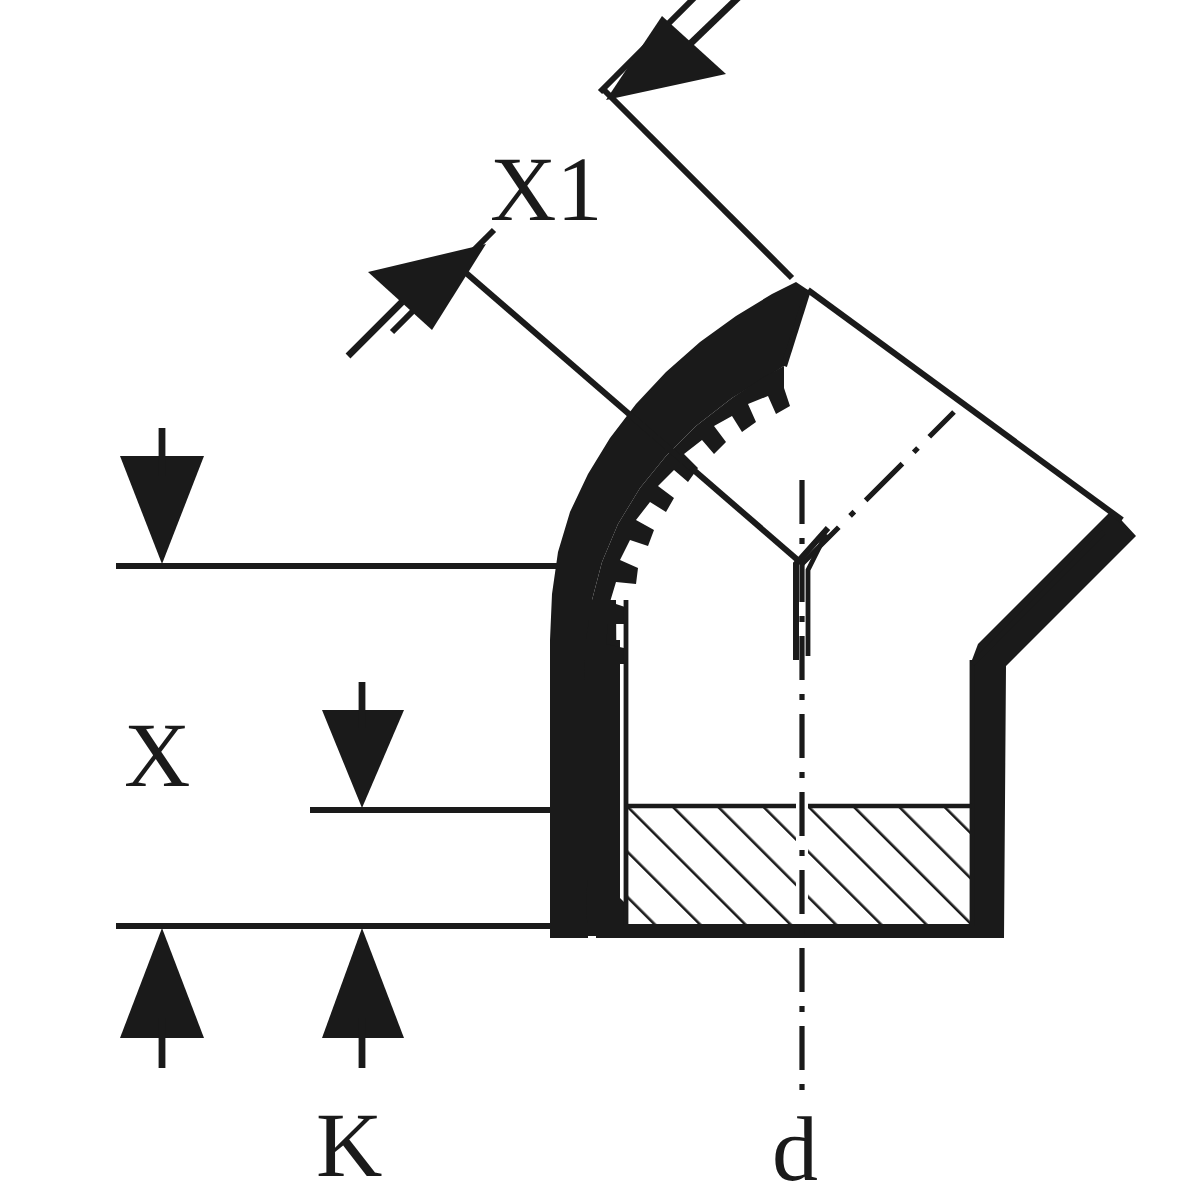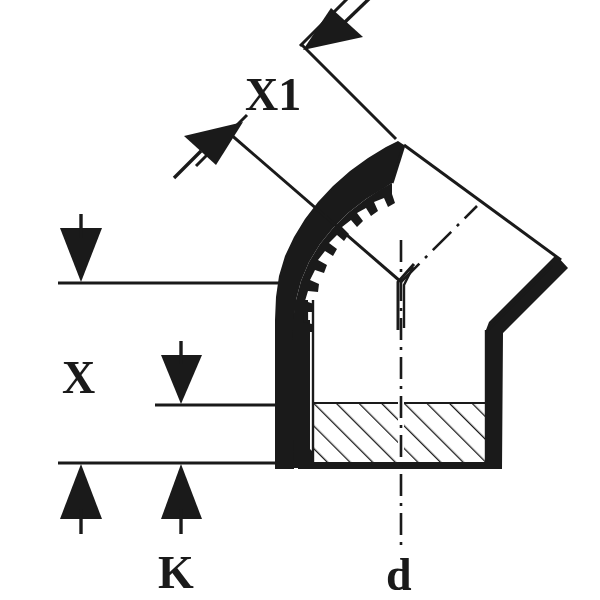--- a/index.html
+++ b/index.html
@@ -2,21 +2,20 @@
 <html><head>
 <meta charset="utf-8">
 <style>
   html,body{margin:0;padding:0;background:#ffffff;}
   #stage{
     position:relative;
     width:600px;height:600px;
     background:#ffffff;
     overflow:hidden;
     font-family:"Liberation Serif", serif;
-    font-weight:bold;
   }
   #stage svg{display:block;width:600px;height:600px;}
   .lbl{
     font-family:"Liberation Serif", serif;
     fill:#1a1a1a;
     font-size:46px;
   }
 </style>
 </head>
 <body>

